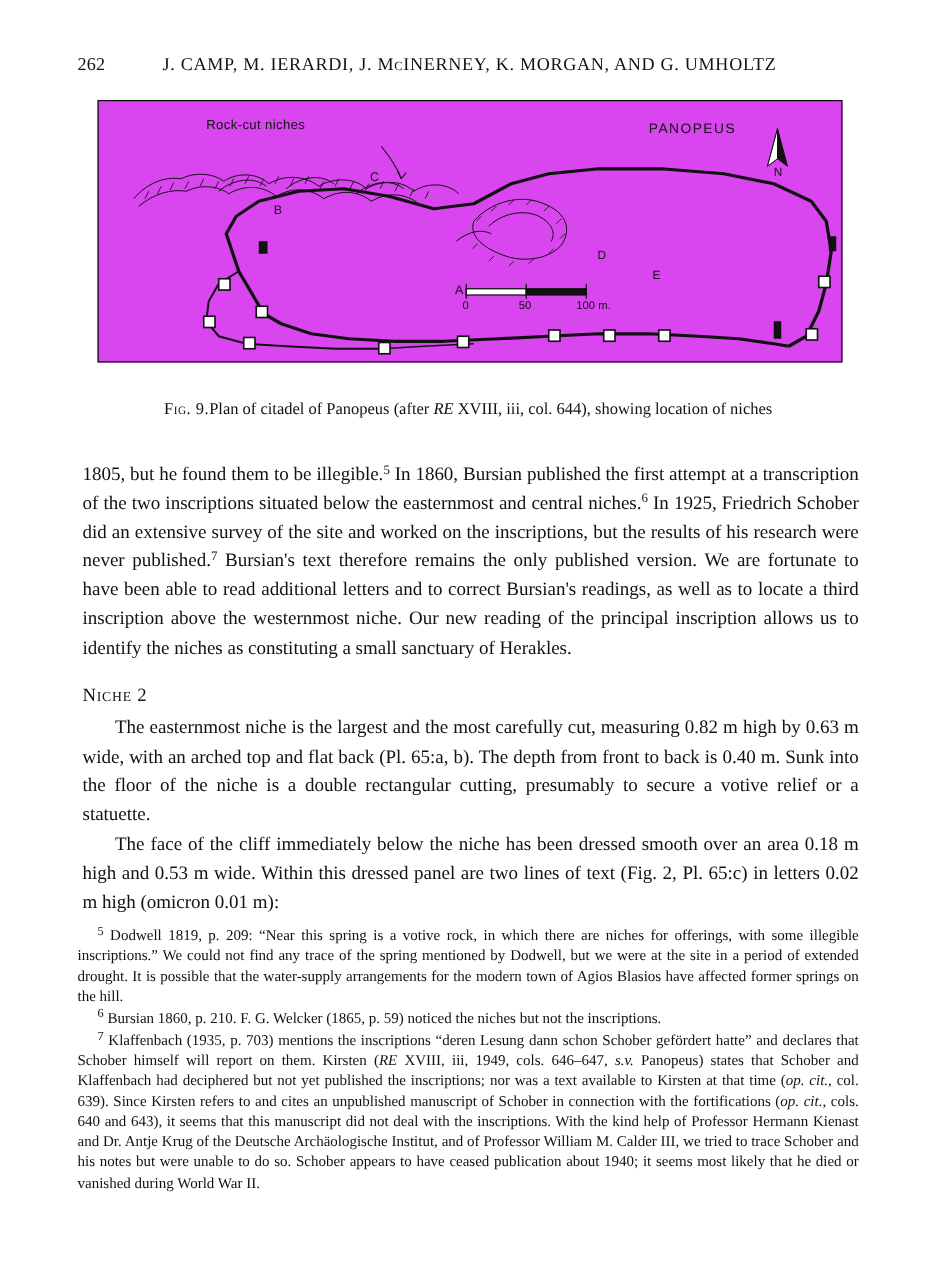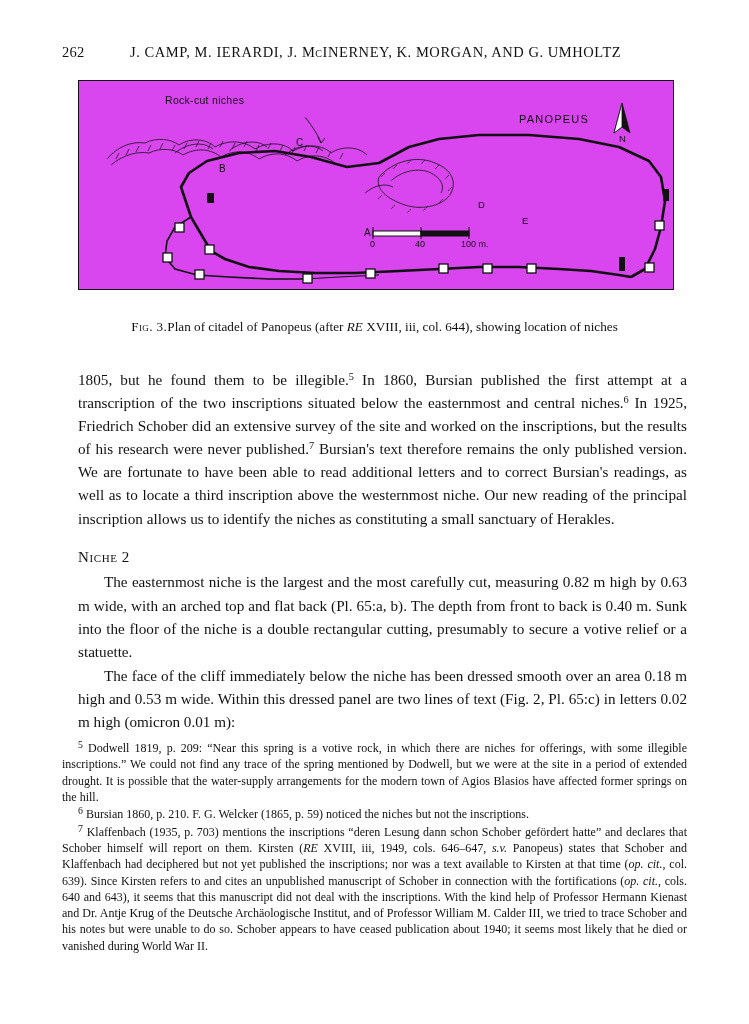--- a/index.html
+++ b/index.html
@@ -82,21 +82,21 @@
   .body-text {
     position: absolute;
     top: 368px;
     left: 62px;
     width: 625px;
     font-size: 15.2px;
     line-height: 1.52;
     text-align: justify;
   }
   .body-text p {
-    margin: 0 0 0.05em 16px;
+    margin: 0 0 0.05em 4px;
     text-indent: 0;
   }
   .body-text p.indent { text-indent: 26px; }
   .section-head {
     font-variant: small-caps;
     letter-spacing: 0.6px;
     margin-top: 16px !important;
     margin-bottom: 2px !important;
     font-size: 15px;
   }
@@ -214,35 +214,35 @@
         <g>
           <rect x="294" y="150" width="48" height="5" fill="#ffffff" stroke="#111" stroke-width="1"></rect>
           <rect x="342" y="150" width="48" height="5" fill="#111" stroke="#111" stroke-width="1"></rect>
           <line x1="294" y1="146" x2="294" y2="158" stroke="#111" stroke-width="1"></line>
           <line x1="342" y1="146" x2="342" y2="158" stroke="#111" stroke-width="1"></line>
           <line x1="390" y1="146" x2="390" y2="158" stroke="#111" stroke-width="1"></line>
         </g>
       </svg>
 
       <div class="map-label" style="position:absolute; left:86px; top:13px; font-size:10.5px; letter-spacing:0.3px;">Rock-cut niches</div>
-      <div class="map-label" style="position:absolute; left:440px; top:16px; font-size:11px; letter-spacing:1.2px;margin-top:16px;">PANOPEUS</div>
+      <div class="map-label" style="position:absolute; left:440px; top:16px; font-size:11px; letter-spacing:1.2px;">PANOPEUS</div>
       <div class="map-label" style="position:absolute; left:540px; top:52px; font-size:9.5px;">N</div>
       <div class="map-label" style="position:absolute; left:217px; top:56px; font-size:10px;">C</div>
       <div class="map-label" style="position:absolute; left:140px; top:82px; font-size:10px;">B</div>
       <div class="map-label" style="position:absolute; left:285px; top:146px; font-size:10px;">A</div>
       <div class="map-label" style="position:absolute; left:399px; top:118px; font-size:9.5px;">D</div>
       <div class="map-label" style="position:absolute; left:443px; top:134px; font-size:9.5px;">E</div>
       <div class="map-label" style="position:absolute; left:291px; top:158px; font-size:9px;">0</div>
-      <div class="map-label" style="position:absolute; left:336px; top:158px; font-size:9px;">40</div>
+      <div class="map-label" style="position:absolute; left:336px; top:158px; font-size:9px;">50</div>
       <div class="map-label" style="position:absolute; left:382px; top:158px; font-size:9px;">100 m.</div>
     </div>
   </div>
 
   <div class="fig-caption">
-    <span class="fig-label">Fig. 3.</span><span>Plan of citadel of Panopeus (after </span><span class="ital">RE</span><span> XVIII, iii, col. 644), showing location of niches</span>
+    <span class="fig-label">Fig. 9.</span><span>Plan of citadel of Panopeus (after </span><span class="ital">RE</span><span> XVIII, iii, col. 644), showing location of niches</span>
   </div>
 
   <div class="body-text">
     <p>1805, but he found them to be illegible.<sup>5</sup>  In 1860, Bursian published the first attempt at a transcription of the two inscriptions situated below the easternmost and central niches.<sup>6</sup>  In 1925, Friedrich Schober did an extensive survey of the site and worked on the inscriptions, but the results of his research were never published.<sup>7</sup>  Bursian's text therefore remains the only published version.  We are fortunate to have been able to read additional letters and to correct Bursian's readings, as well as to locate a third inscription above the westernmost niche.  Our new reading of the principal inscription allows us to identify the niches as constituting a small sanctuary of Herakles.</p>
     <p class="section-head">Niche 2</p>
     <p class="indent">The easternmost niche is the largest and the most carefully cut, measuring 0.82 m high by 0.63 m wide, with an arched top and flat back (Pl. 65:a, b).  The depth from front to back is 0.40 m.  Sunk into the floor of the niche is a double rectangular cutting, presumably to secure a votive relief or a statuette.</p>
     <p class="indent">The face of the cliff immediately below the niche has been dressed smooth over an area 0.18 m high and 0.53 m wide.  Within this dressed panel are two lines of text (Fig. 2, Pl. 65:c) in letters 0.02 m high (omicron 0.01 m):</p>
   </div>
 
   <div class="footnotes">

